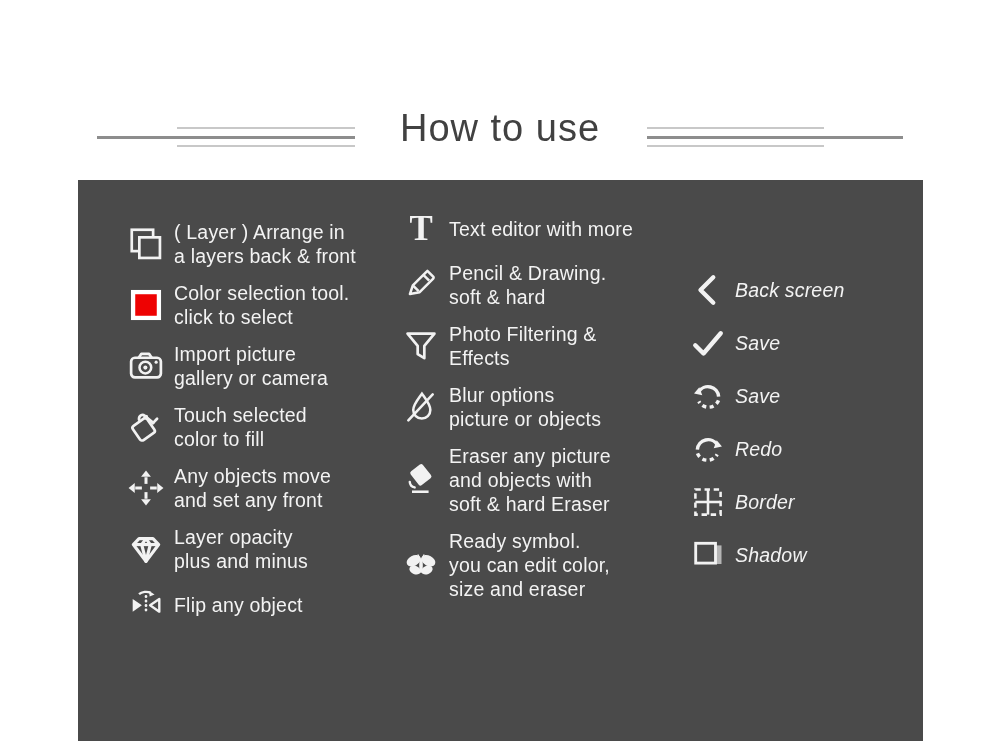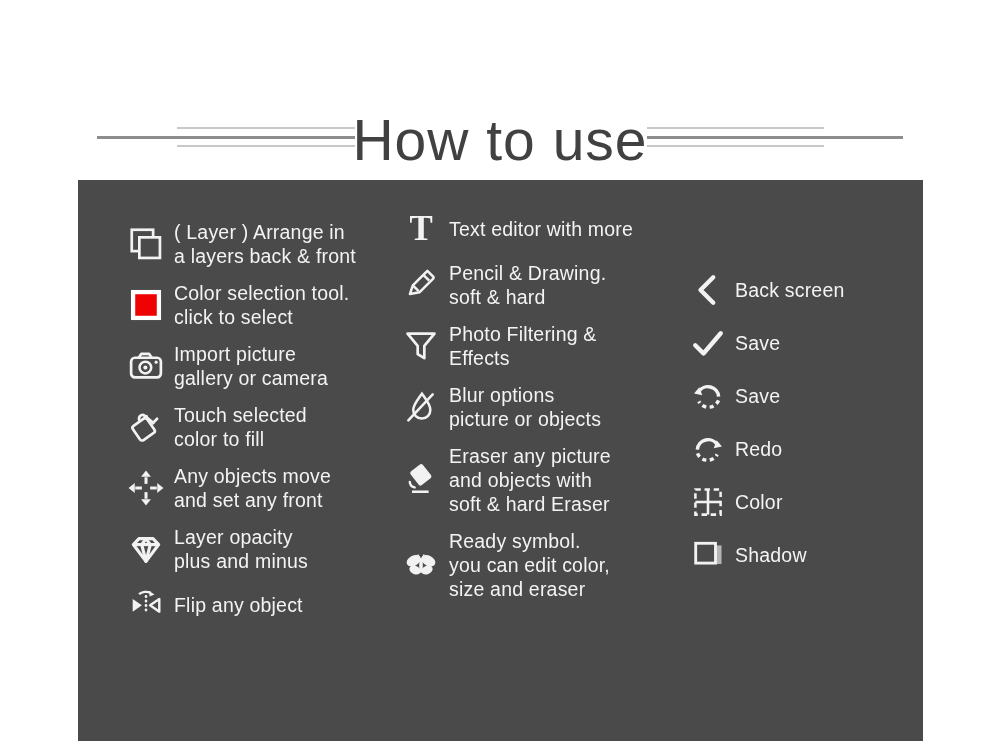--- a/index.html
+++ b/index.html
@@ -3,21 +3,21 @@
 <meta charset="utf-8">
 <style>
   html,body{margin:0;padding:0;background:#ffffff;}
   .stage{
     position:relative;width:1000px;height:750px;background:#ffffff;
     font-family:"Liberation Sans","DejaVu Sans",sans-serif;overflow:hidden;
   }
   
   .page-title{
     position:absolute;left:0;right:0;top:107px;text-align:center;
-    font-size:57px;font-weight:200;letter-spacing:1px;color:#414141;
+    font-size:38px;font-weight:200;letter-spacing:1px;color:#414141;
   }
   .rule{position:absolute;top:127px;height:22px;}
   .rule-left{left:97px;width:258px;}
   .rule-right{left:647px;width:256px;}
   .rule .ln{position:absolute;height:2px;background:#c8c8c8;}
   .rule .ln-mid{height:3px;background:#8d8d8d;top:9px;}
   .rule-left .ln-top{left:80px;width:178px;top:0;}
   .rule-left .ln-mid{left:0;width:258px;}
   .rule-left .ln-bot{left:80px;width:178px;top:18px;}
   .rule-right .ln-top{left:0;width:177px;top:0;}
@@ -26,21 +26,21 @@
   
   .panel{
     position:absolute;left:78px;top:180px;width:845px;height:561px;
     background:#4a4a4a;
   }
   .col{position:absolute;display:flex;flex-direction:column;}
   .col-1{left:49px;top:40px;}
   .col-2{left:324px;top:30px;}
   .col-3{left:612px;top:92px;}
   .item{display:flex;align-items:center;margin-bottom:13px;}
-  .col-3 .item{margin-bottom:17px;}
+  .col-3 .item{margin-bottom:17px;font-style:italic;}
   .ic{width:38px;height:38px;flex:none;margin-right:9px;}
   .col-3 .ic{width:36px;height:36px;}
   .txt{color:#f3f3f3;font-size:19.5px;line-height:24px;letter-spacing:.2px;white-space:nowrap;}
 </style>
 </head>
 <body>
 
 <div class="stage">
 
   <svg width="0" height="0" style="position:absolute" aria-hidden="true">
@@ -325,21 +325,21 @@
           </svg>
         <div class="txt">
             <div>Redo</div>
           </div>
       </div>
       <div class="item">
         <svg class="ic" viewBox="0 0 24 24">
             <use href="#i-border"></use>
           </svg>
         <div class="txt">
-            <div>Color</div>
+            <div>Border</div>
           </div>
       </div>
       <div class="item">
         <svg class="ic" viewBox="0 0 24 24">
             <use href="#i-shadow"></use>
           </svg>
         <div class="txt">
             <div>Shadow</div>
           </div>
       </div>

